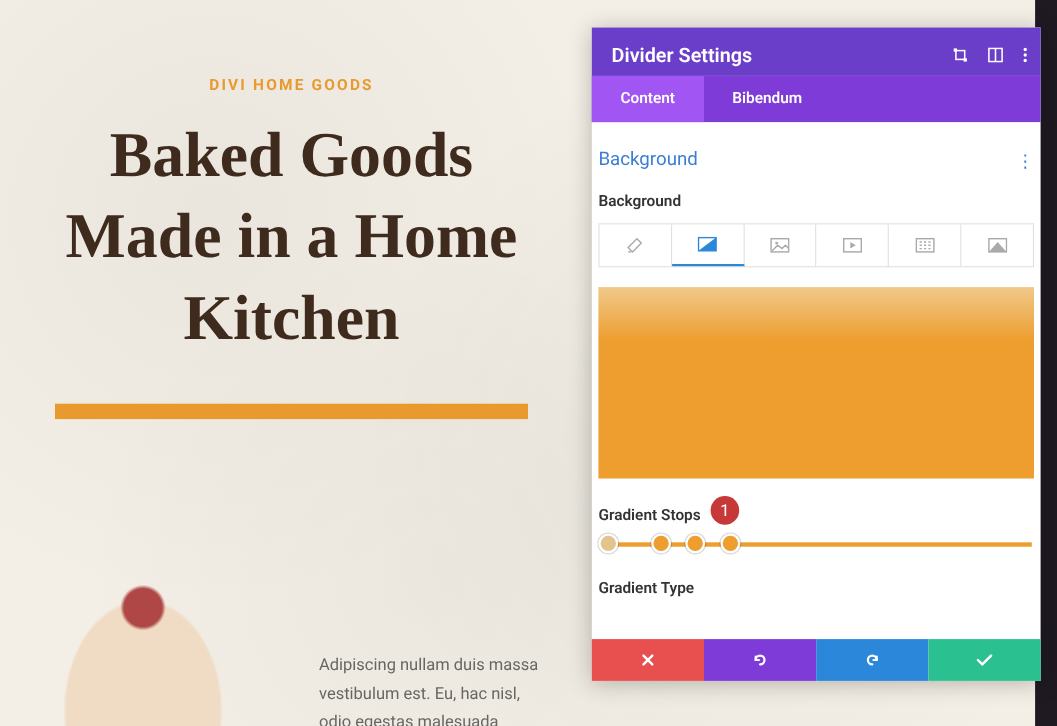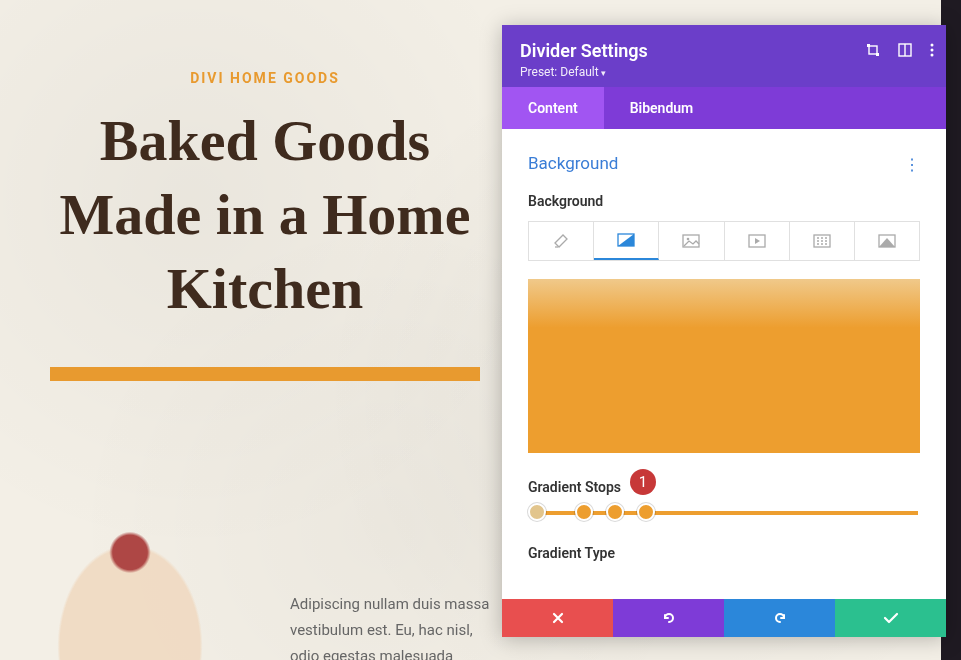--- a/index.html
+++ b/index.html
@@ -72,21 +72,21 @@
   right: 0;
   top: 0;
   width: 20px;
   height: 660px;
   background: #1f1a22;
 }
 .settings-panel {
   position: absolute;
   right: 15px;
   top: 25px;
-  width: 444px;
+  width: 408px;
   background: #fff;
   box-shadow: 0 2px 20px rgba(0,0,0,0.25);
   display: flex;
   flex-direction: column;
 }
 .panel-header {
   background: #6b3ec9;
   color: #fff;
   padding: 15px 18px 8px 18px;
   position: relative;
@@ -118,21 +118,21 @@
 }
 .tab {
   padding: 13px 26px;
   color: #fff;
   font-size: 14px;
   font-weight: 600;
   cursor: pointer;
 }
 .tab.active { background: #a155f2; }
 .panel-body {
-  padding: 24px 26px;
+  padding: 24px 6px;
   height: 470px;
   overflow: hidden;
 }
 .section-title {
   color: #3a7dd6;
   font-size: 17px;
   margin-bottom: 20px;
   position: relative;
 }
 .section-menu {
@@ -246,21 +246,20 @@
   <div class="orange-bar"></div>
   <div class="body-text">Adipiscing nullam duis massa vestibulum est. Eu, hac nisl, odio egestas malesuada viverra amet. Bibendum diam erat lobortis posuere.</div>
 </div>
 
 <div class="cupcake"></div>
 <div class="dark-strip"></div>
 
 <div class="settings-panel">
   <div class="panel-header">
     <div class="panel-title">Divider Settings</div>
-    <div class="panel-preset">Preset: Default</div>
     <div class="header-icons">
       <span>
         <svg width="14" height="14" viewBox="0 0 14 14">
             <rect x="3" y="3" width="8" height="8" fill="none" stroke="#fff" stroke-width="1.4"></rect>
             <rect x="1" y="1" width="3" height="3" fill="#fff"></rect>
             <rect x="10" y="10" width="3" height="3" fill="#fff"></rect>
           </svg>
       </span>
       <span>
         <svg width="14" height="14" viewBox="0 0 14 14">

